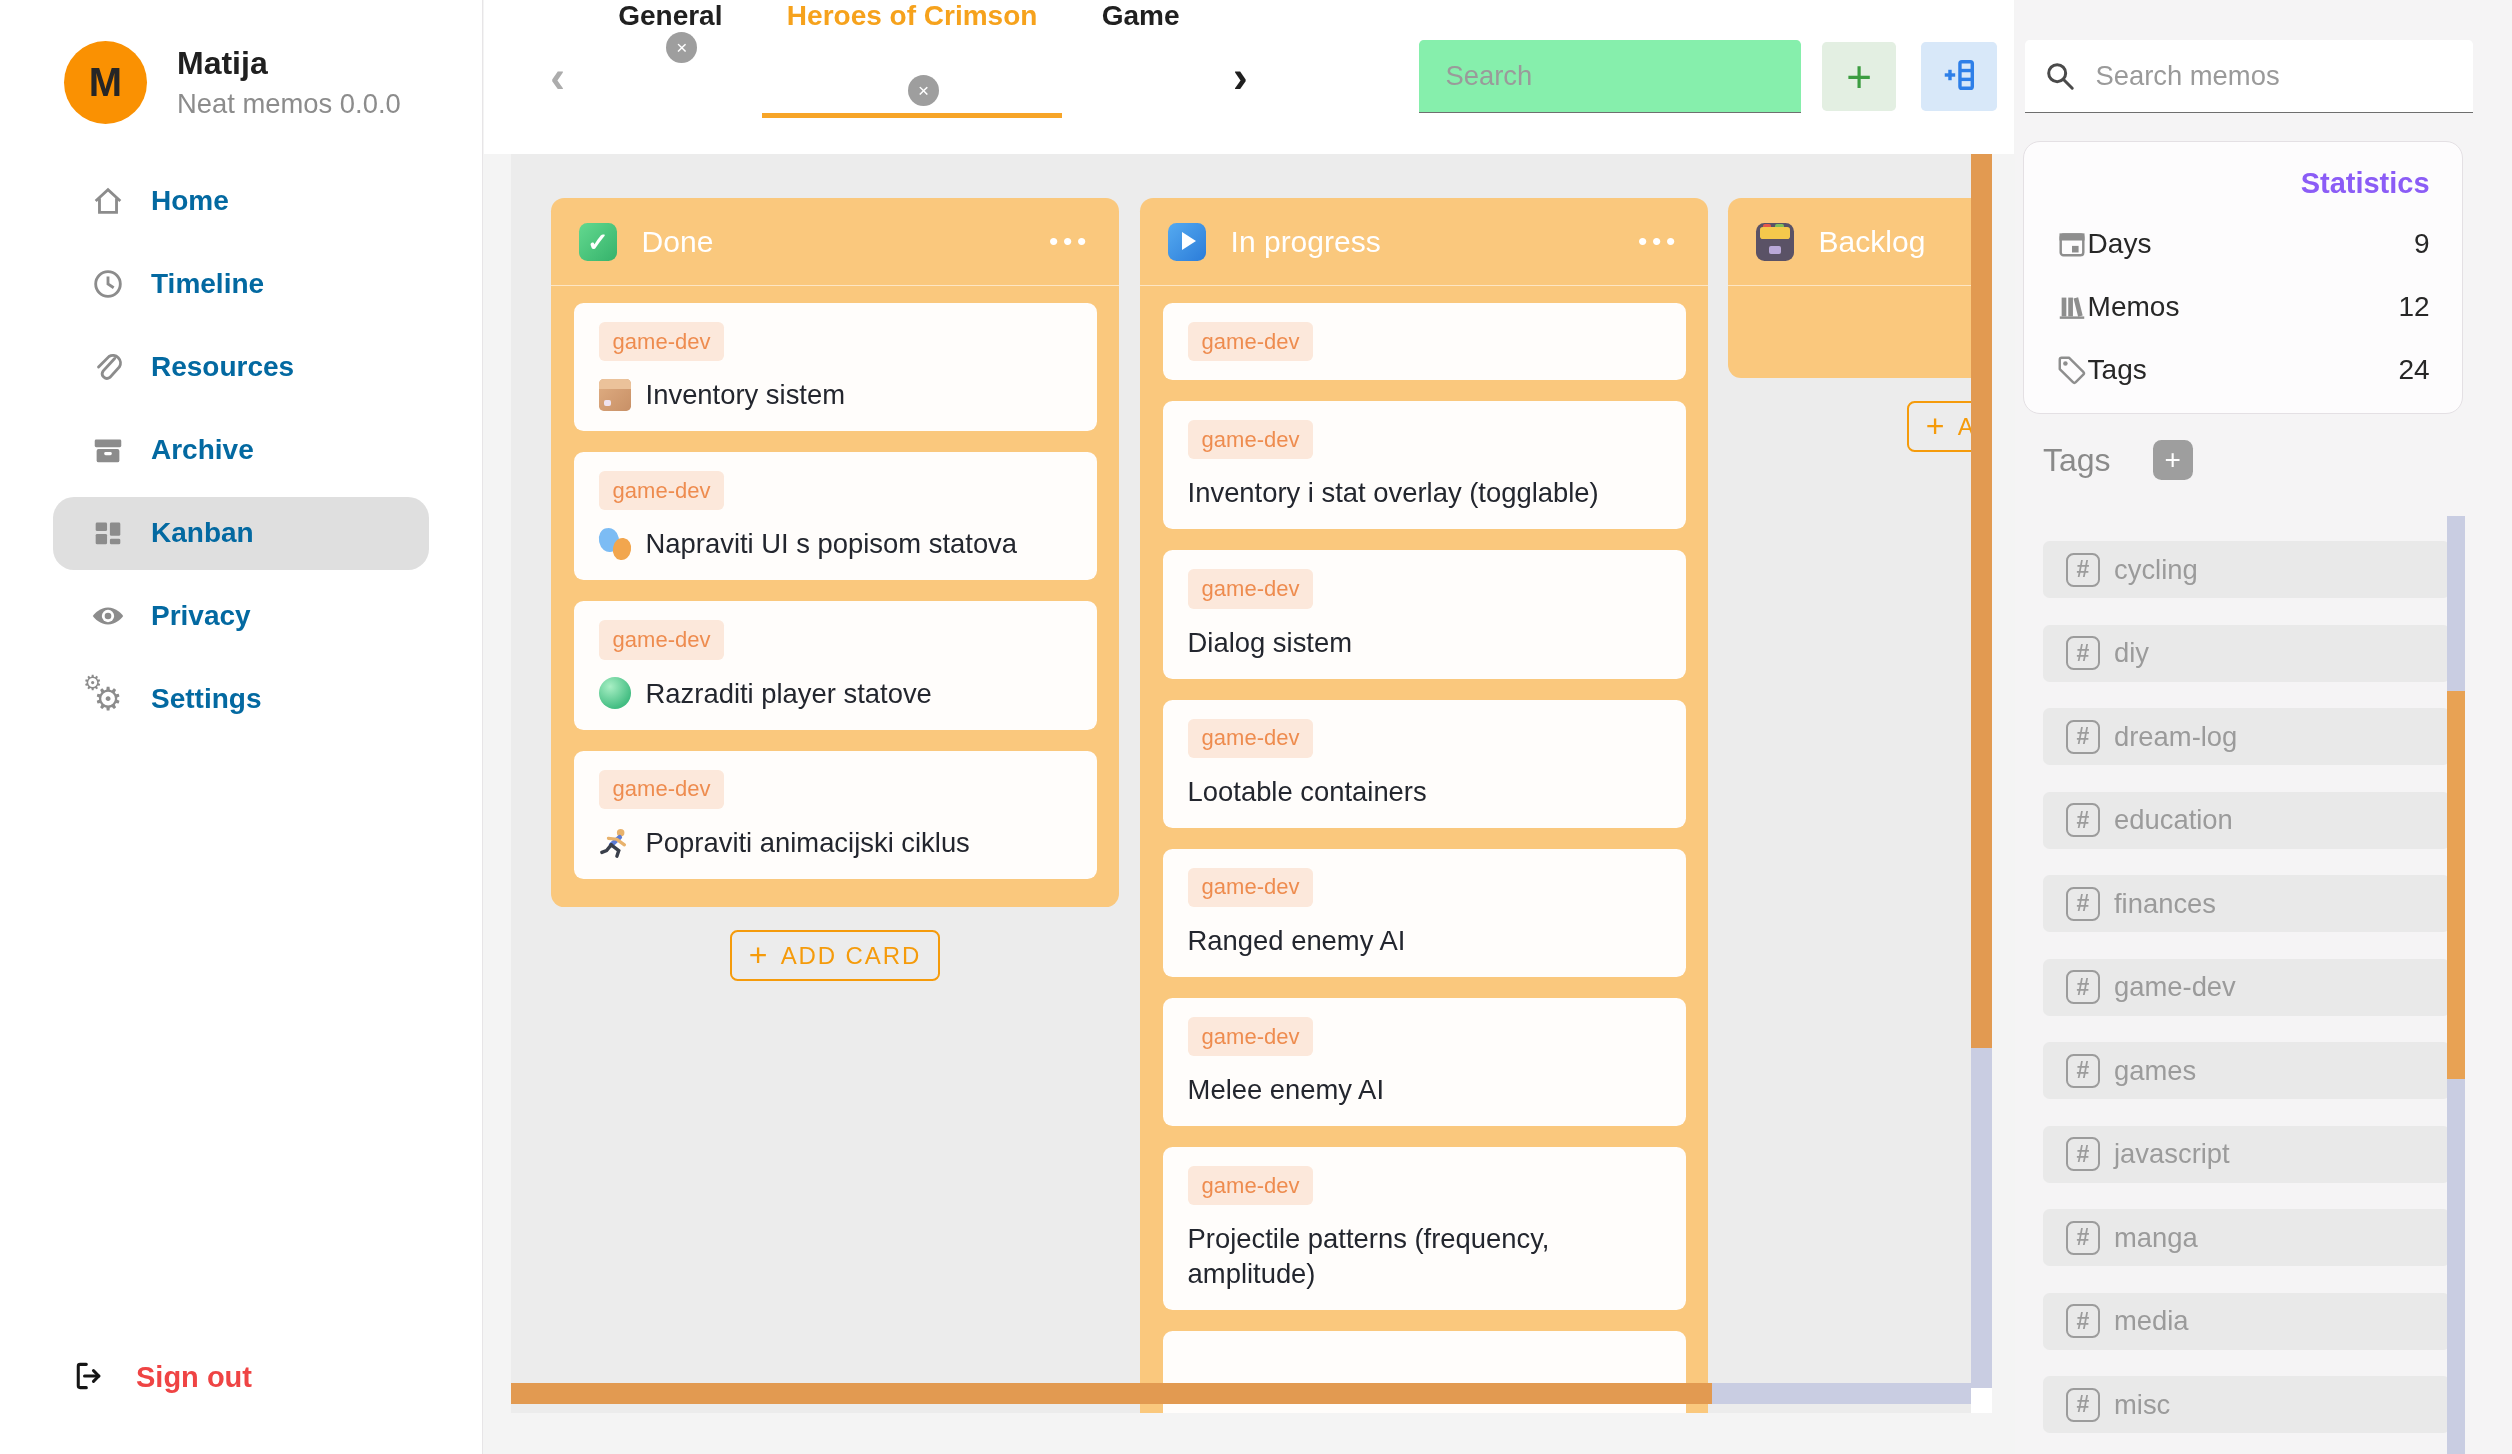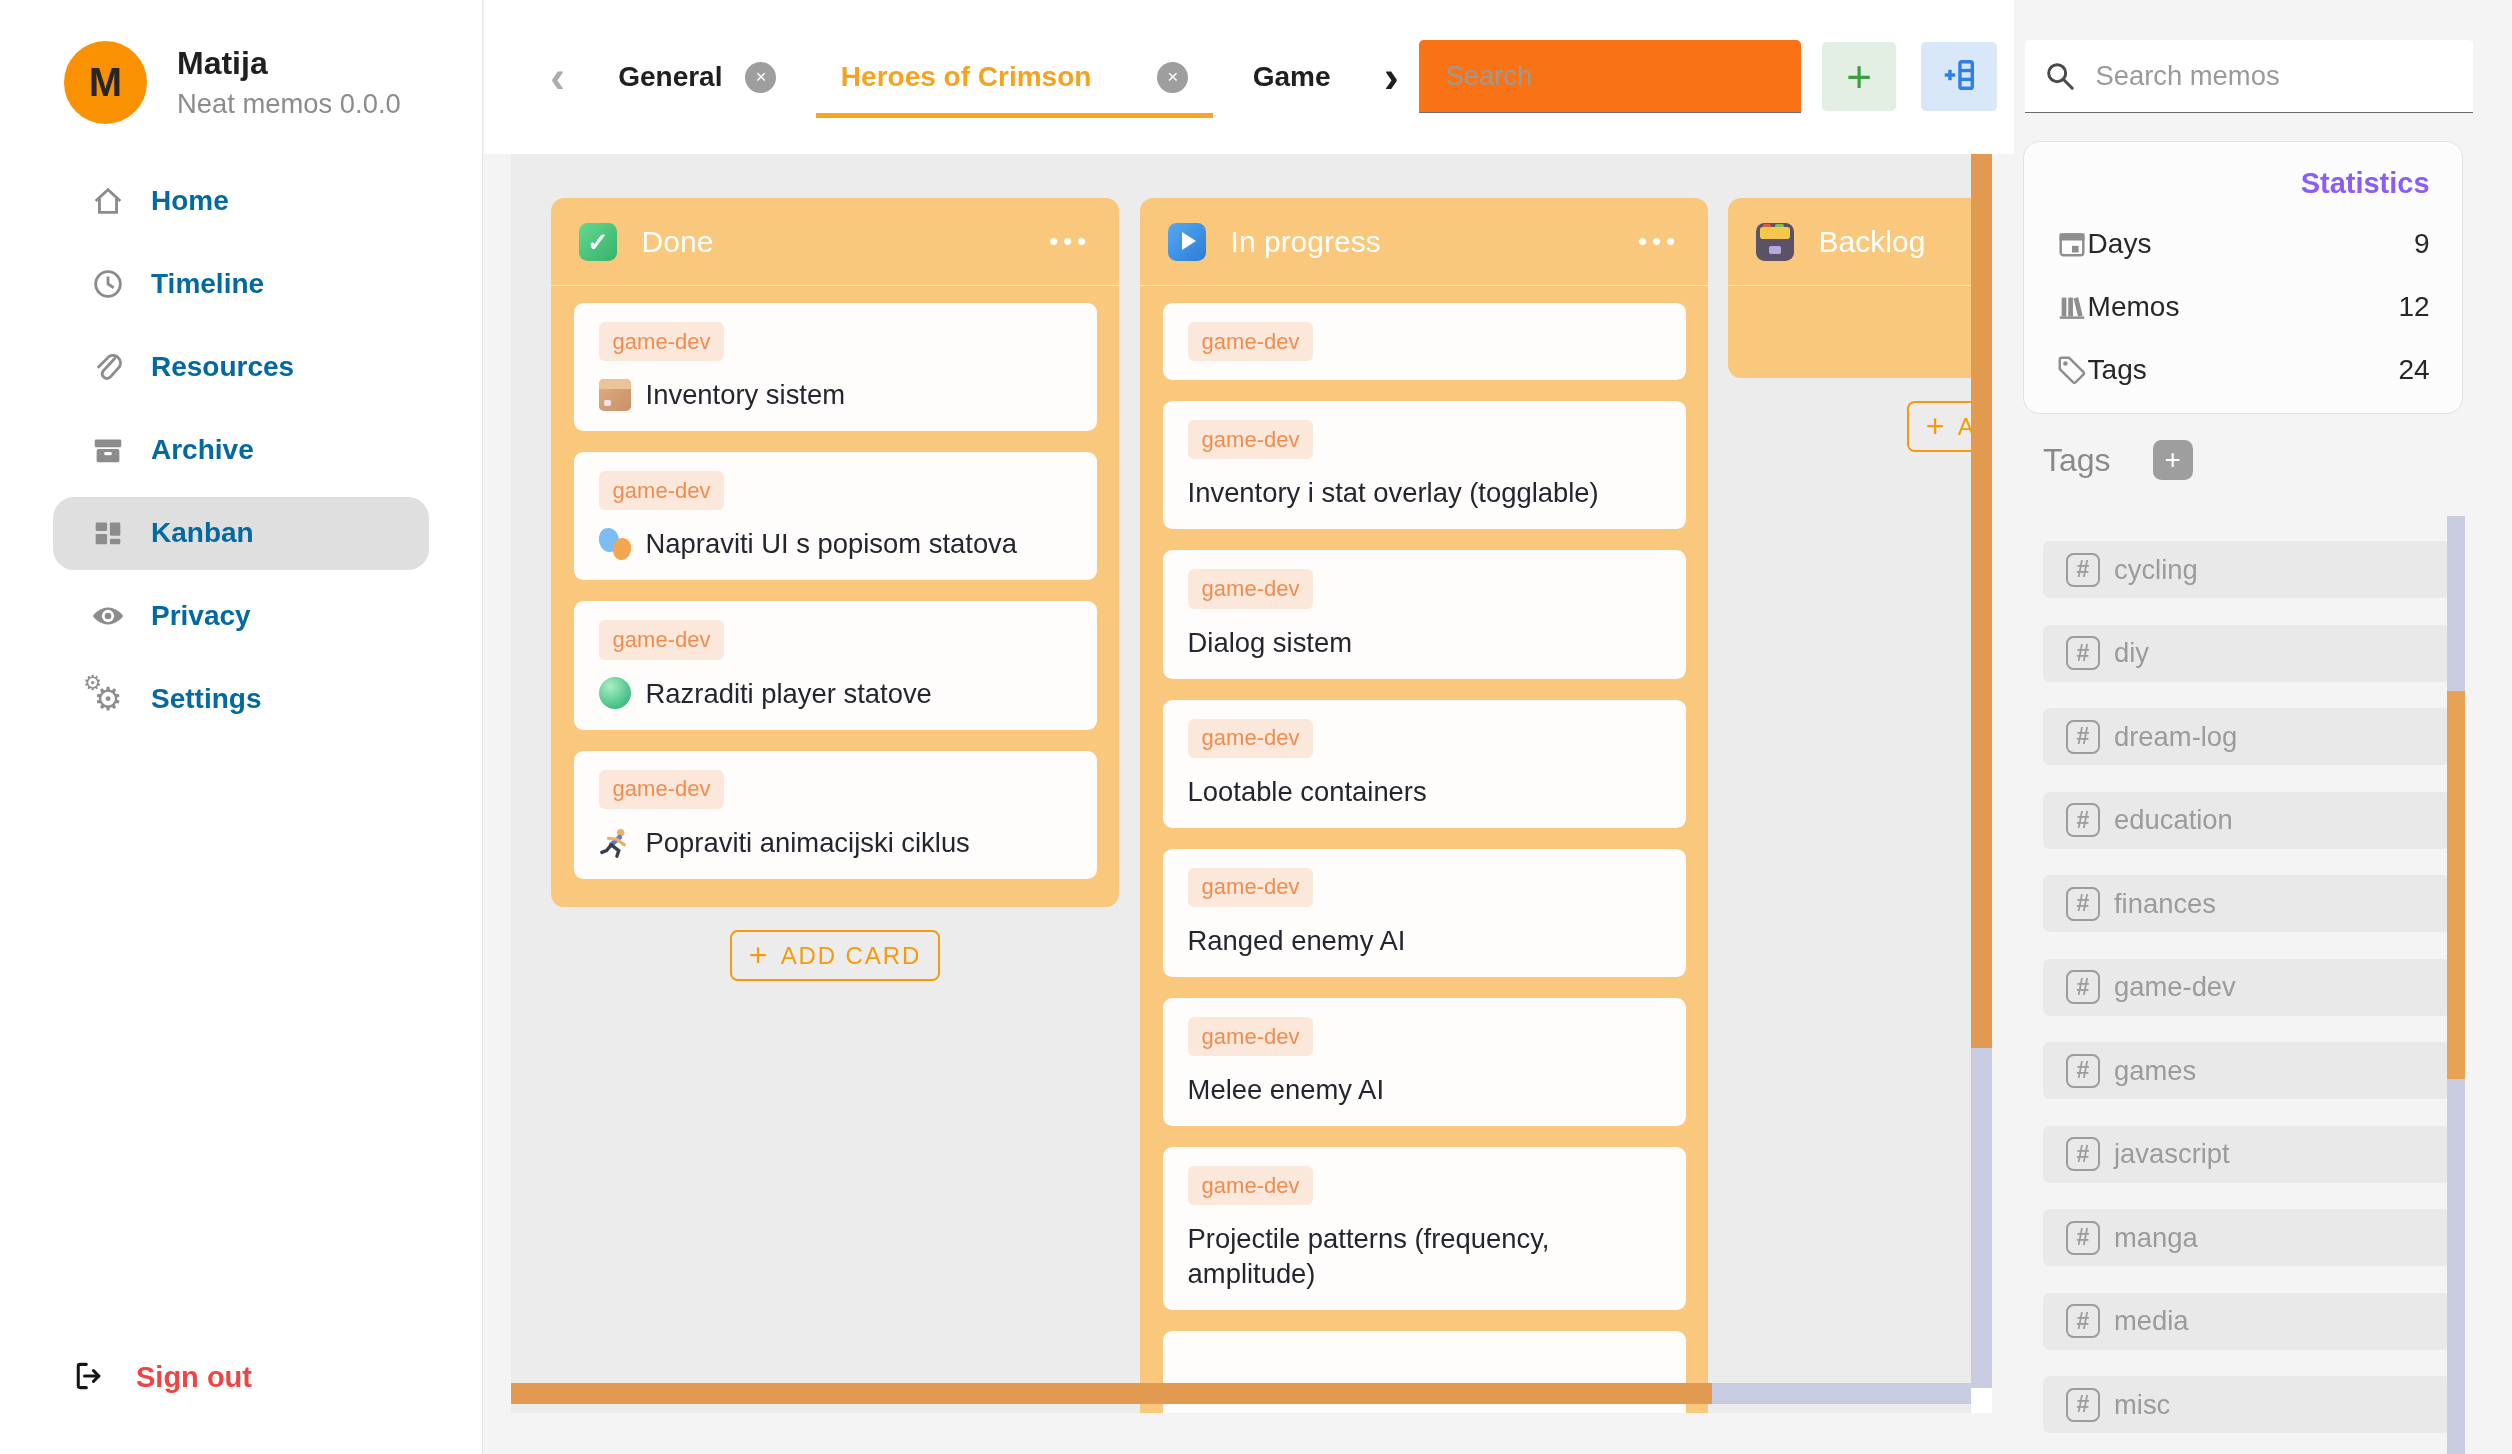--- a/index.html
+++ b/index.html
@@ -27,26 +27,26 @@
   .settings-ic{position:relative;}
   .signout{position:absolute;left:72px;top:1336px;height:83px;display:flex;align-items:center;cursor:pointer;}
   .signout-label{margin-left:30px;font-size:29px;font-weight:700;color:#ef4444;}
 
   
   .topbar{position:absolute;left:484px;top:0;width:1530px;height:154px;background:#FFFFFF;}
   .tabs{position:absolute;left:45px;top:0;height:154px;display:flex;align-items:center;}
   .chev{width:57px;text-align:center;font-size:44px;font-weight:700;color:#ACACAC;cursor:pointer;}
   .chev.dark{color:#1F1F1F;}
   .tab{position:relative;height:154px;display:flex;align-items:center;padding:0 24.6px;margin:0 7.6px;
-       font-size:28px;font-weight:700;color:#202020;cursor:pointer;}
+       font-size:28px;font-weight:700;color:#202020;cursor:pointer;flex-direction:column;}
   .tab .close{margin-left:23px;width:31px;height:31px;border-radius:50%;background:#9E9E9E;color:#FFF;
        font-size:19px;font-weight:400;display:flex;align-items:center;justify-content:center;}
   .tab.active{color:#F6A21C;gap:43px;}
   .tab.active::after{content:"";position:absolute;left:0;right:0;bottom:36px;height:4.7px;background:#F7A528;}
-  .search-board{position:absolute;left:935px;top:40px;width:382px;height:73px;background:#f97316;
+  .search-board{position:absolute;left:935px;top:40px;width:382px;height:73px;background:#86efac;
        border:none;border-bottom:1.9px solid #6F6F6F;border-radius:4.7px 4.7px 0 0;font-size:27.4px;color:#444;
        padding:0 0 0 26.5px;outline:none;box-sizing:border-box;font-family:inherit;}
   .search-board::placeholder{color:#9A9A9A;}
   .btn-add{position:absolute;left:1338px;top:42px;width:74px;height:69px;background:#E3EFE2;
        border-radius:4.7px;display:flex;align-items:center;justify-content:center;color:#3C9D41;
        font-size:44px;font-weight:400;cursor:pointer;}
   .btn-addcol{position:absolute;left:1437px;top:42px;width:76px;height:69px;background:#D8E8F9;
        border-radius:4.7px;display:flex;align-items:center;justify-content:center;cursor:pointer;}
 
   

